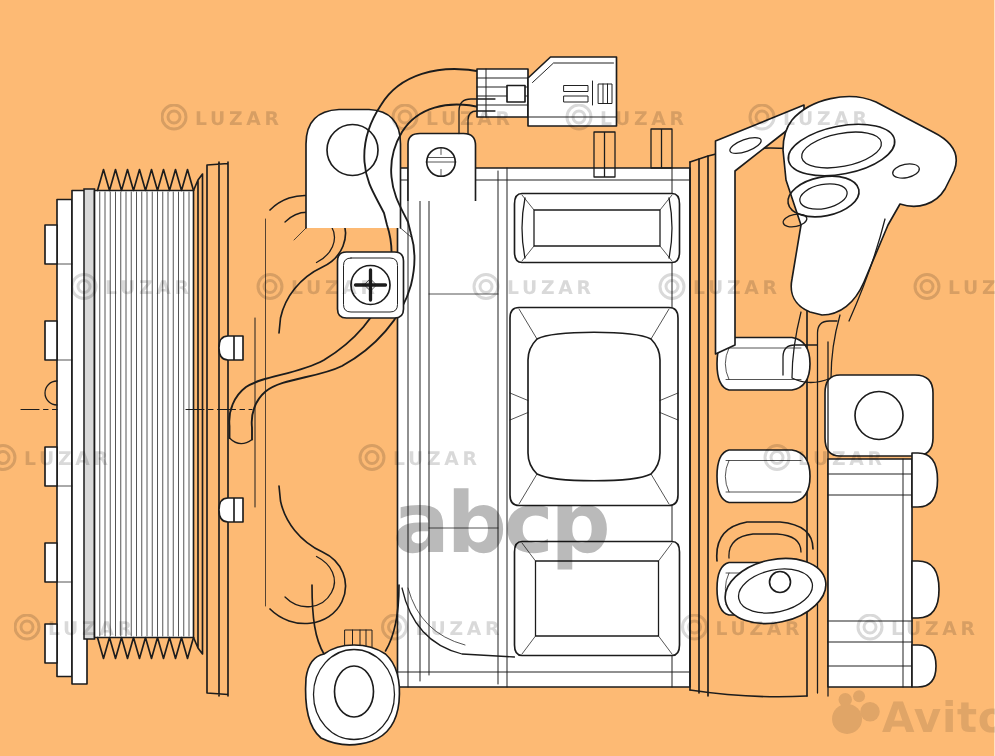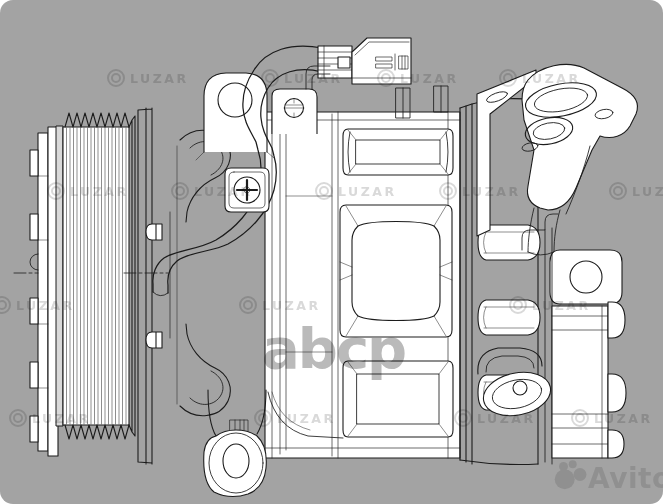--- a/index.html
+++ b/index.html
@@ -1,20 +1,19 @@
 <!DOCTYPE html>
 <html><head>
 <meta charset="utf-8">
 <style>
   html,body { margin:0; padding:0; background:#ffffff; }
   .canvas {
     position:relative; width:663px; height:504px;
-    background:#a3a3a3; overflow:hidden;
+    background:#fdba74; overflow:hidden;
     font-family:"DejaVu Sans", sans-serif;
-    border-radius:13px;
   }
   svg { display:block; }
 
   
   .ln  { fill:none; stroke:#1c1c1c; stroke-width:1.1; stroke-linejoin:round; stroke-linecap:round; }
   .lnf { fill:#ffffff; stroke:#1c1c1c; stroke-width:1.1; stroke-linejoin:round; }
   .fill { fill:#ffffff; stroke:none; }
   .thin { stroke-width:0.65; }
   .hair { stroke-width:0.5; }
   .med  { stroke-width:0.85; }

